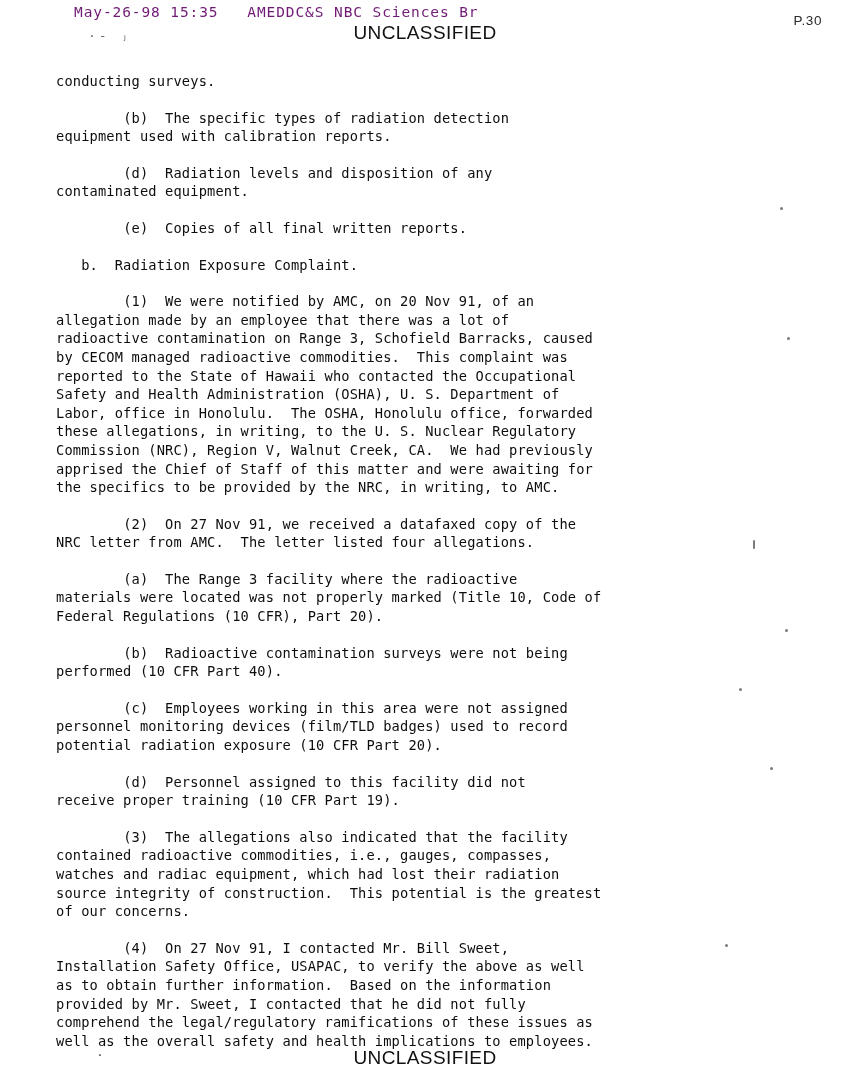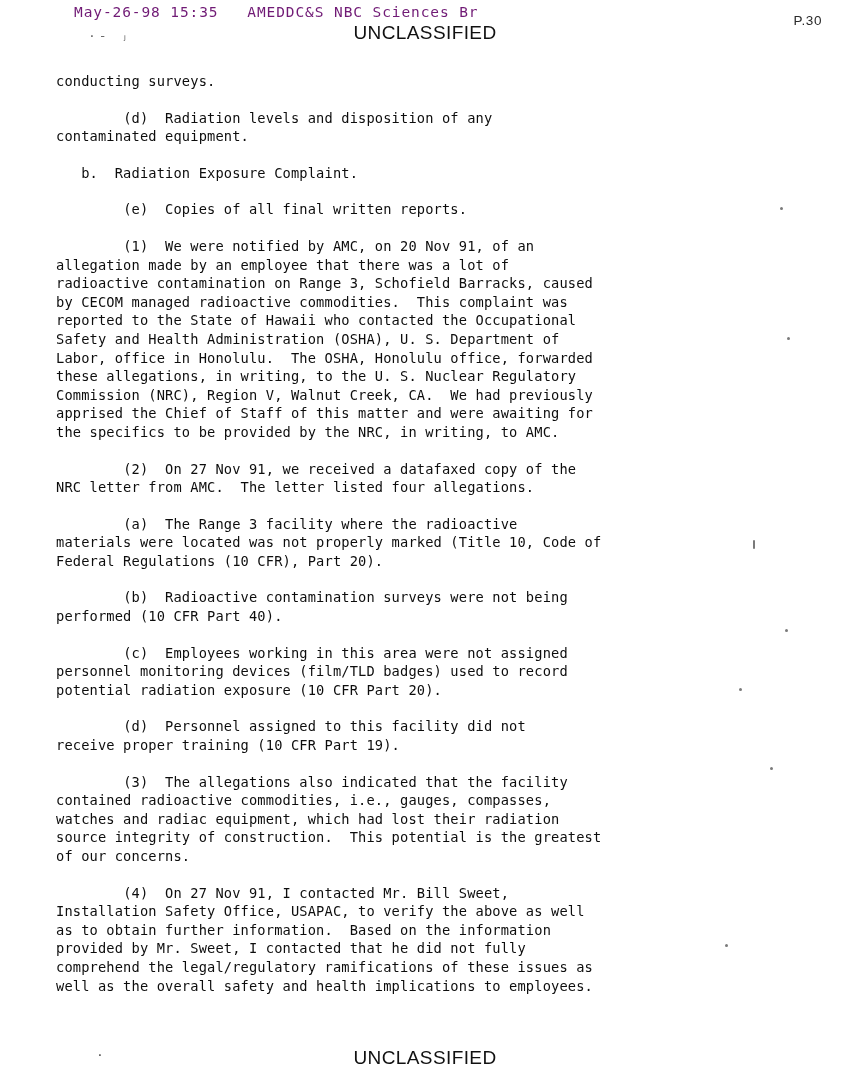--- a/index.html
+++ b/index.html
@@ -100,24 +100,26 @@
 <div class="page">
 
   <div class="faxheader">May-26-98 15:35   AMEDDC&amp;S NBC Sciences Br</div>
   <div class="faxpage">P.30</div>
   <div class="smudge1">·-  ⱼ</div>
 
   <div class="classification-top">UNCLASSIFIED</div>
 
   <div class="body">
     <p class="para">conducting surveys.</p>
+    <p class="para">        (b)  The specific types of radiation detection
+equipment used with calibration reports.</p>
     <p class="para">        (d)  Radiation levels and disposition of any
 contaminated equipment.</p>
+    <p class="para">        (e)  Copies of all final written reports.</p>
     <p class="para">   b.  Radiation Exposure Complaint.</p>
-    <p class="para">        (e)  Copies of all final written reports.</p>
     <p class="para">        (1)  We were notified by AMC, on 20 Nov 91, of an
 allegation made by an employee that there was a lot of
 radioactive contamination on Range 3, Schofield Barracks, caused
 by CECOM managed radioactive commodities.  This complaint was
 reported to the State of Hawaii who contacted the Occupational
 Safety and Health Administration (OSHA), U. S. Department of
 Labor, office in Honolulu.  The OSHA, Honolulu office, forwarded
 these allegations, in writing, to the U. S. Nuclear Regulatory
 Commission (NRC), Region V, Walnut Creek, CA.  We had previously
 apprised the Chief of Staff of this matter and were awaiting for

